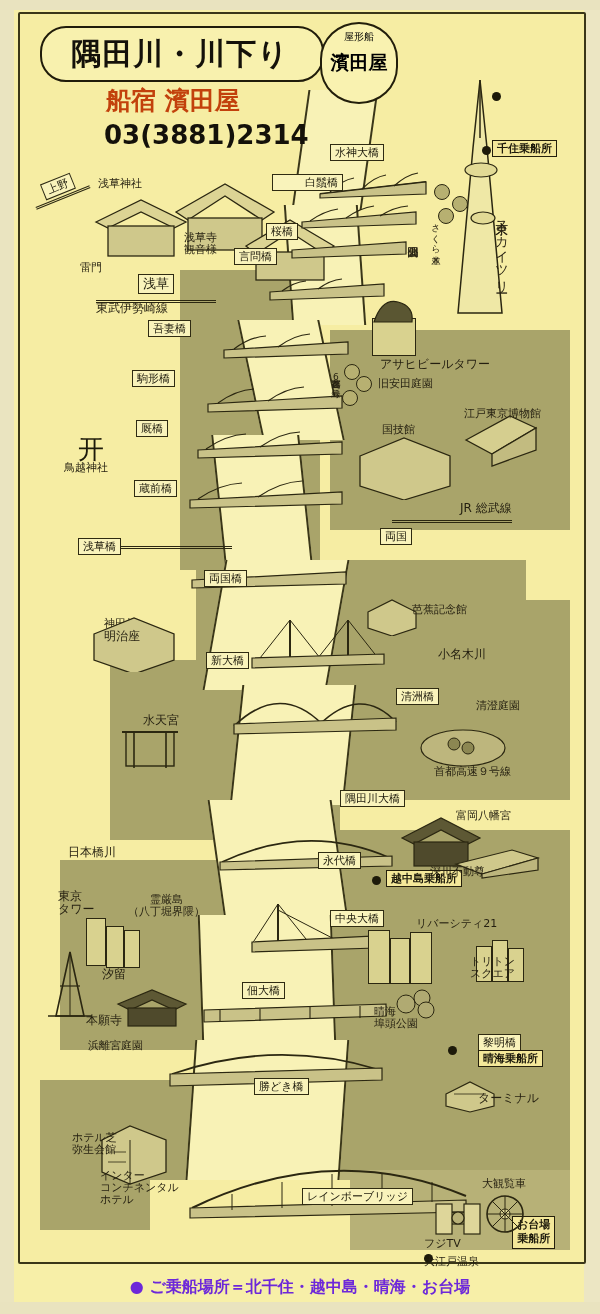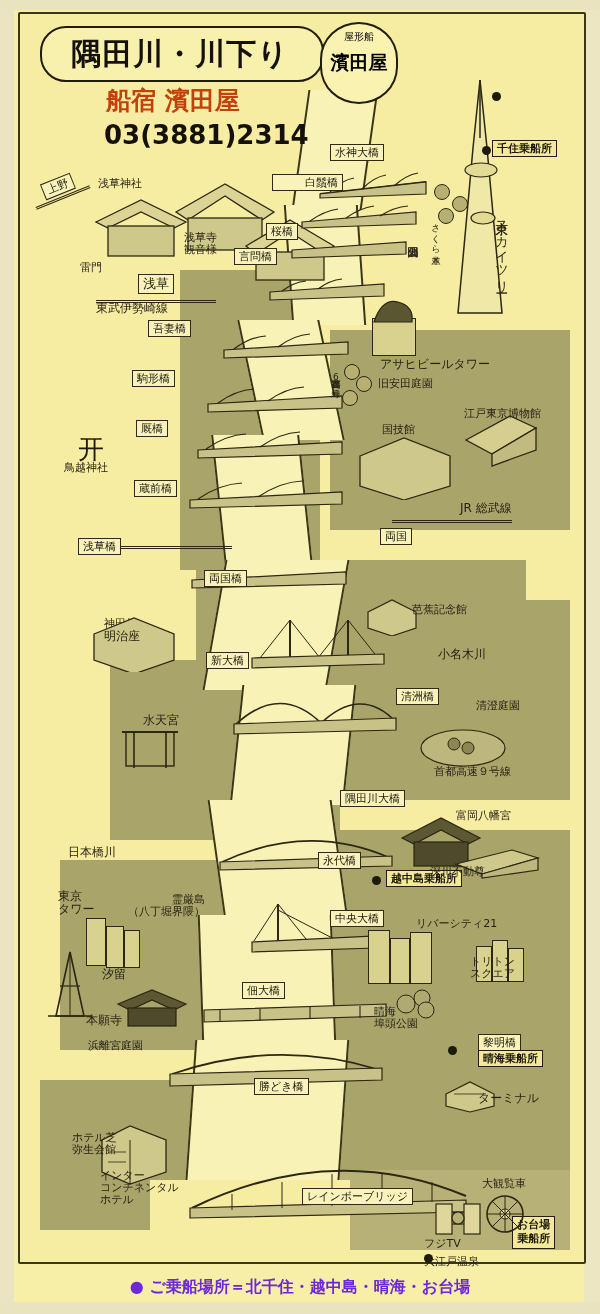--- a/index.html
+++ b/index.html
@@ -376,21 +376,21 @@
 
   <svg style="position:absolute;left:120px;top:722px;" width="60" height="48">
     <rect x="6" y="10" width="48" height="34" fill="none" stroke="#2b2711" stroke-width="1.4"></rect>
     <line x1="2" y1="10" x2="58" y2="10" stroke="#2b2711" stroke-width="2"></line>
     <line x1="14" y1="10" x2="14" y2="46" stroke="#2b2711" stroke-width="1.6"></line>
     <line x1="46" y1="10" x2="46" y2="46" stroke="#2b2711" stroke-width="1.6"></line>
   </svg>
   <div class="label" style="left:120px;top:714px;font-size:12px;margin-left:23px;">水天宮</div>
 
   <div class="label" style="left:68px;top:846px;font-size:12px;">日本橋川</div>
-  <div class="label" style="left:128px;top:894px;font-size:11px;text-align:right;">霊厳島<br>（八丁堀界隈）</div>
+  <div class="label" style="left:128px;top:894px;font-size:11px;text-align:center;">霊厳島<br>（八丁堀界隈）</div>
 
   <svg style="position:absolute;left:40px;top:950px;" width="60" height="72">
     <polygon points="30,2 44,66 16,66" fill="none" stroke="#2b2711" stroke-width="1.6"></polygon>
     <line x1="8" y1="66" x2="52" y2="66" stroke="#2b2711" stroke-width="1.4"></line>
     <line x1="20" y1="36" x2="40" y2="36" stroke="#2b2711" stroke-width="1.2"></line>
     <line x1="30" y1="2" x2="30" y2="66" stroke="#2b2711" stroke-width="1"></line>
   </svg>
   <div class="label" style="left:58px;top:890px;font-size:12px;">東京<br>タワー</div>
 
   <div class="bldg" style="left:86px;top:918px;width:18px;height:46px;"></div>

